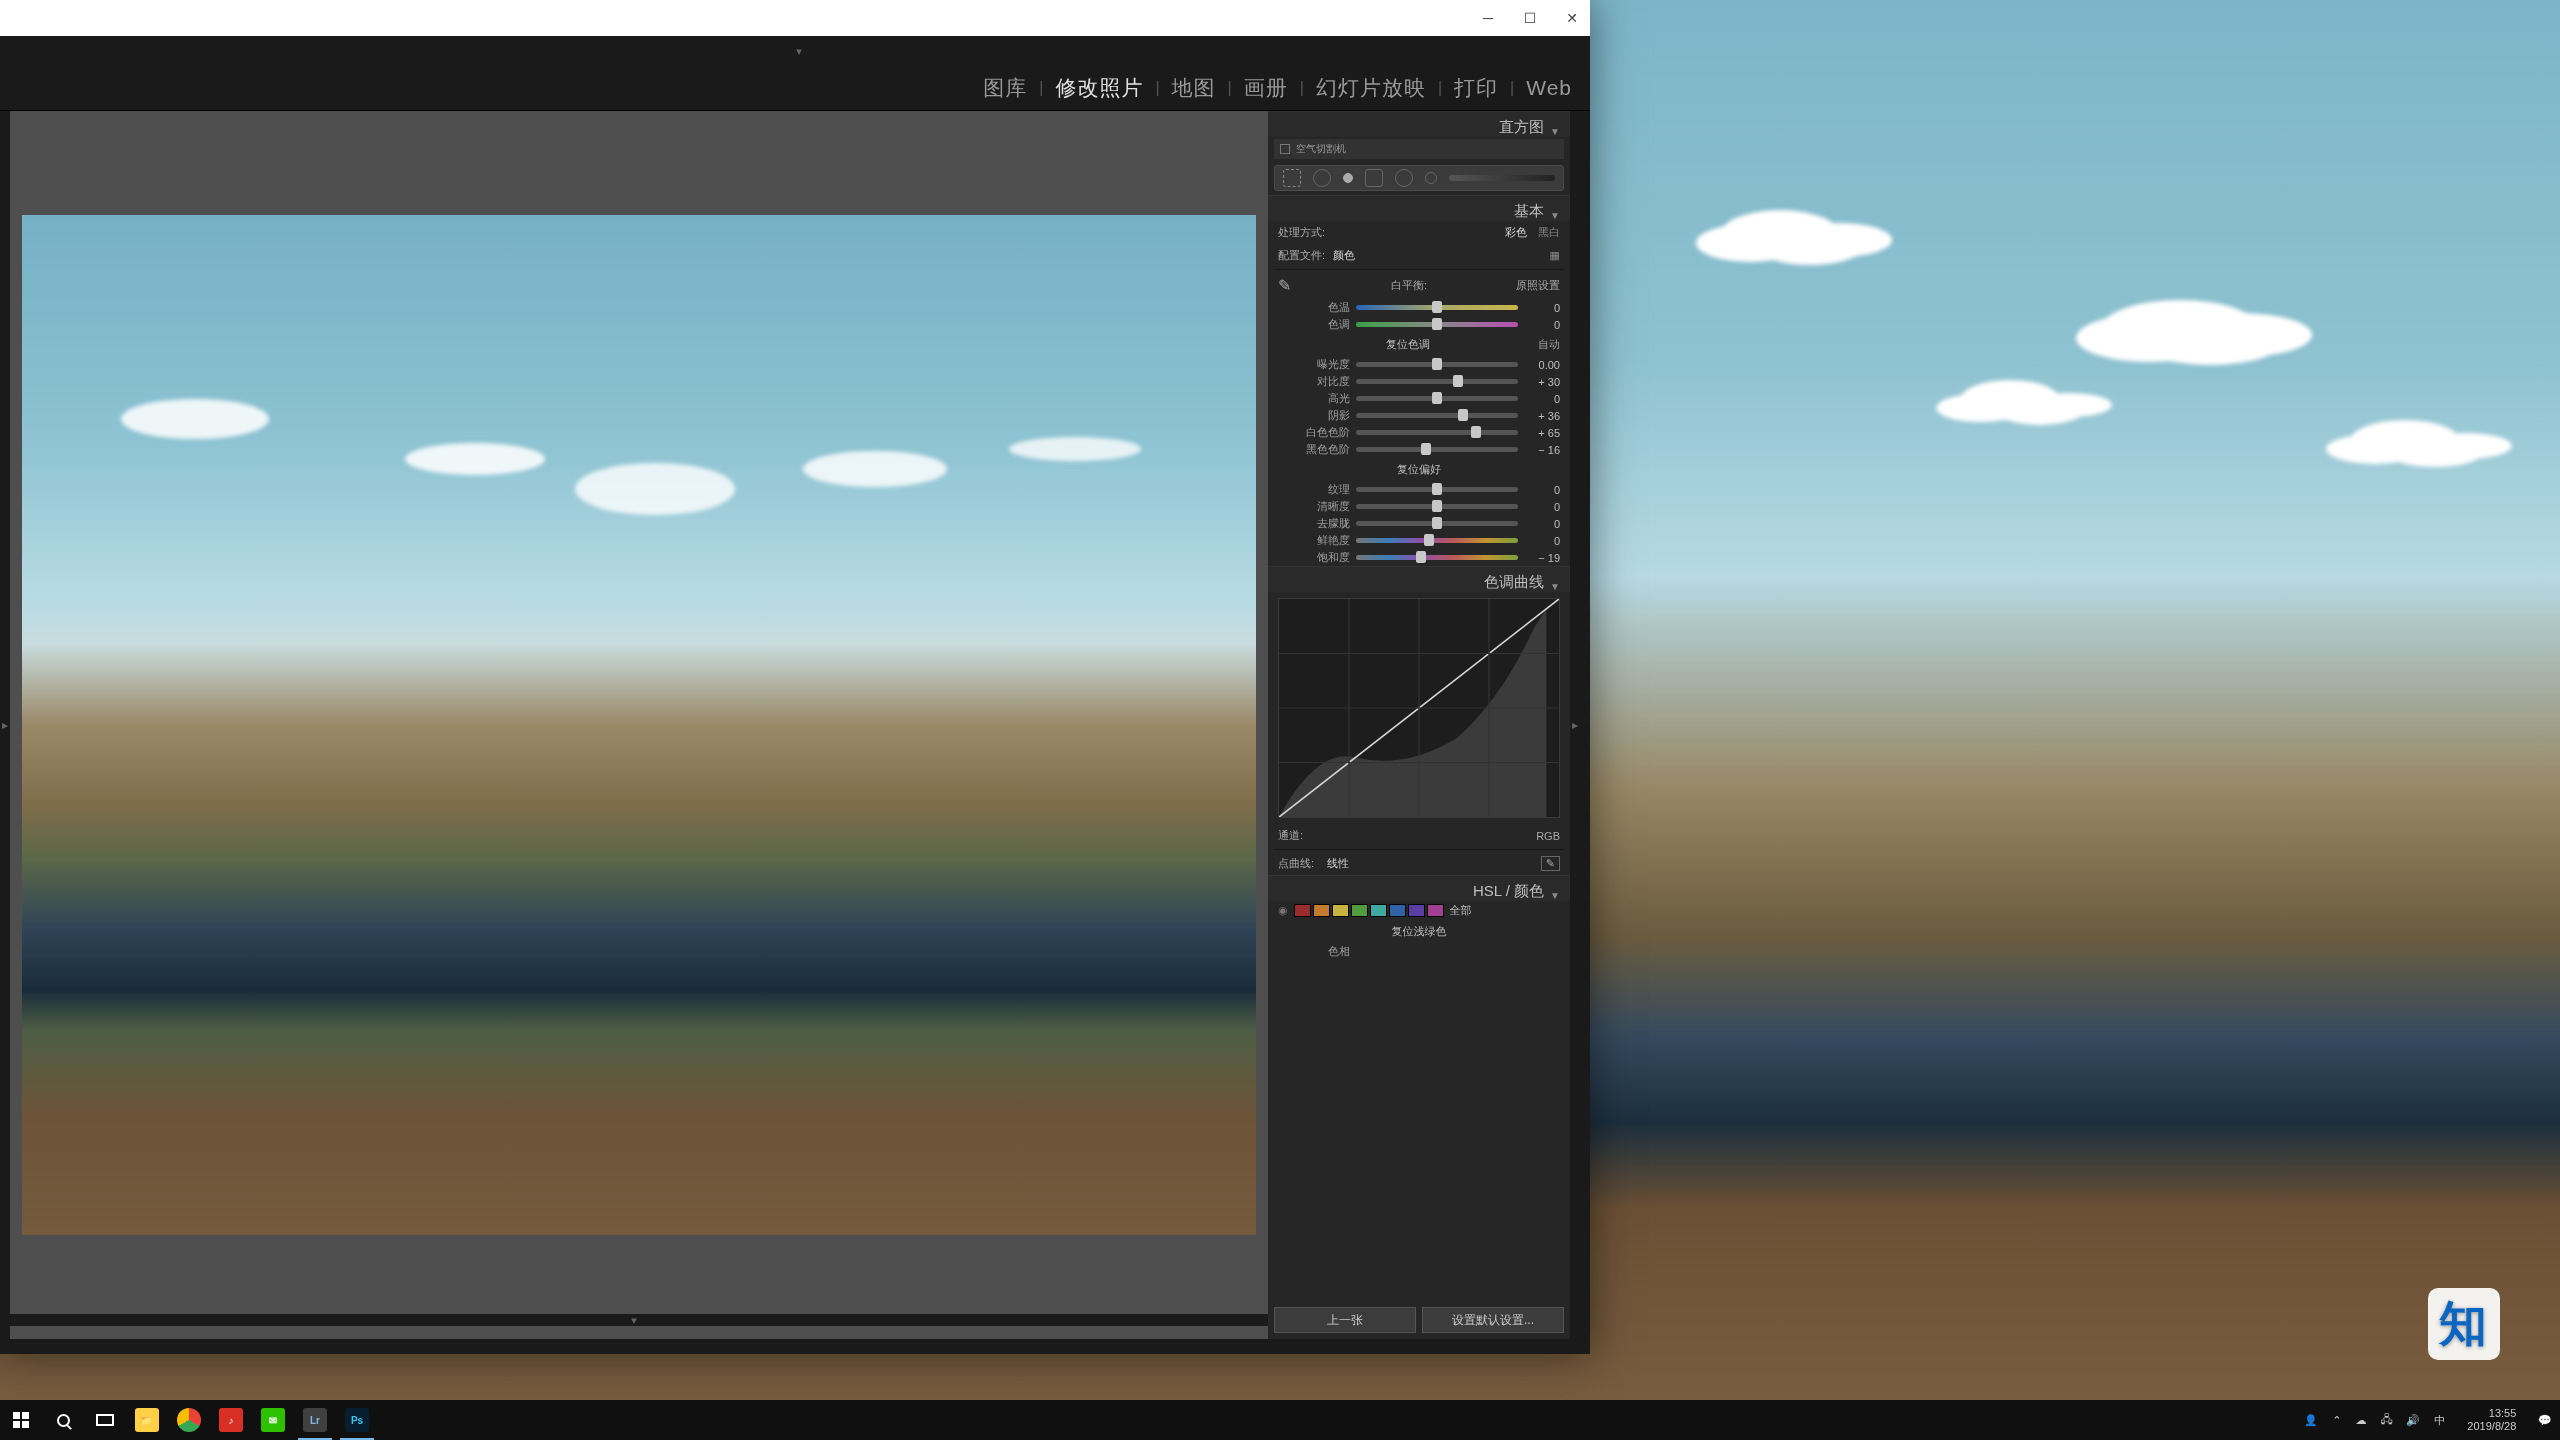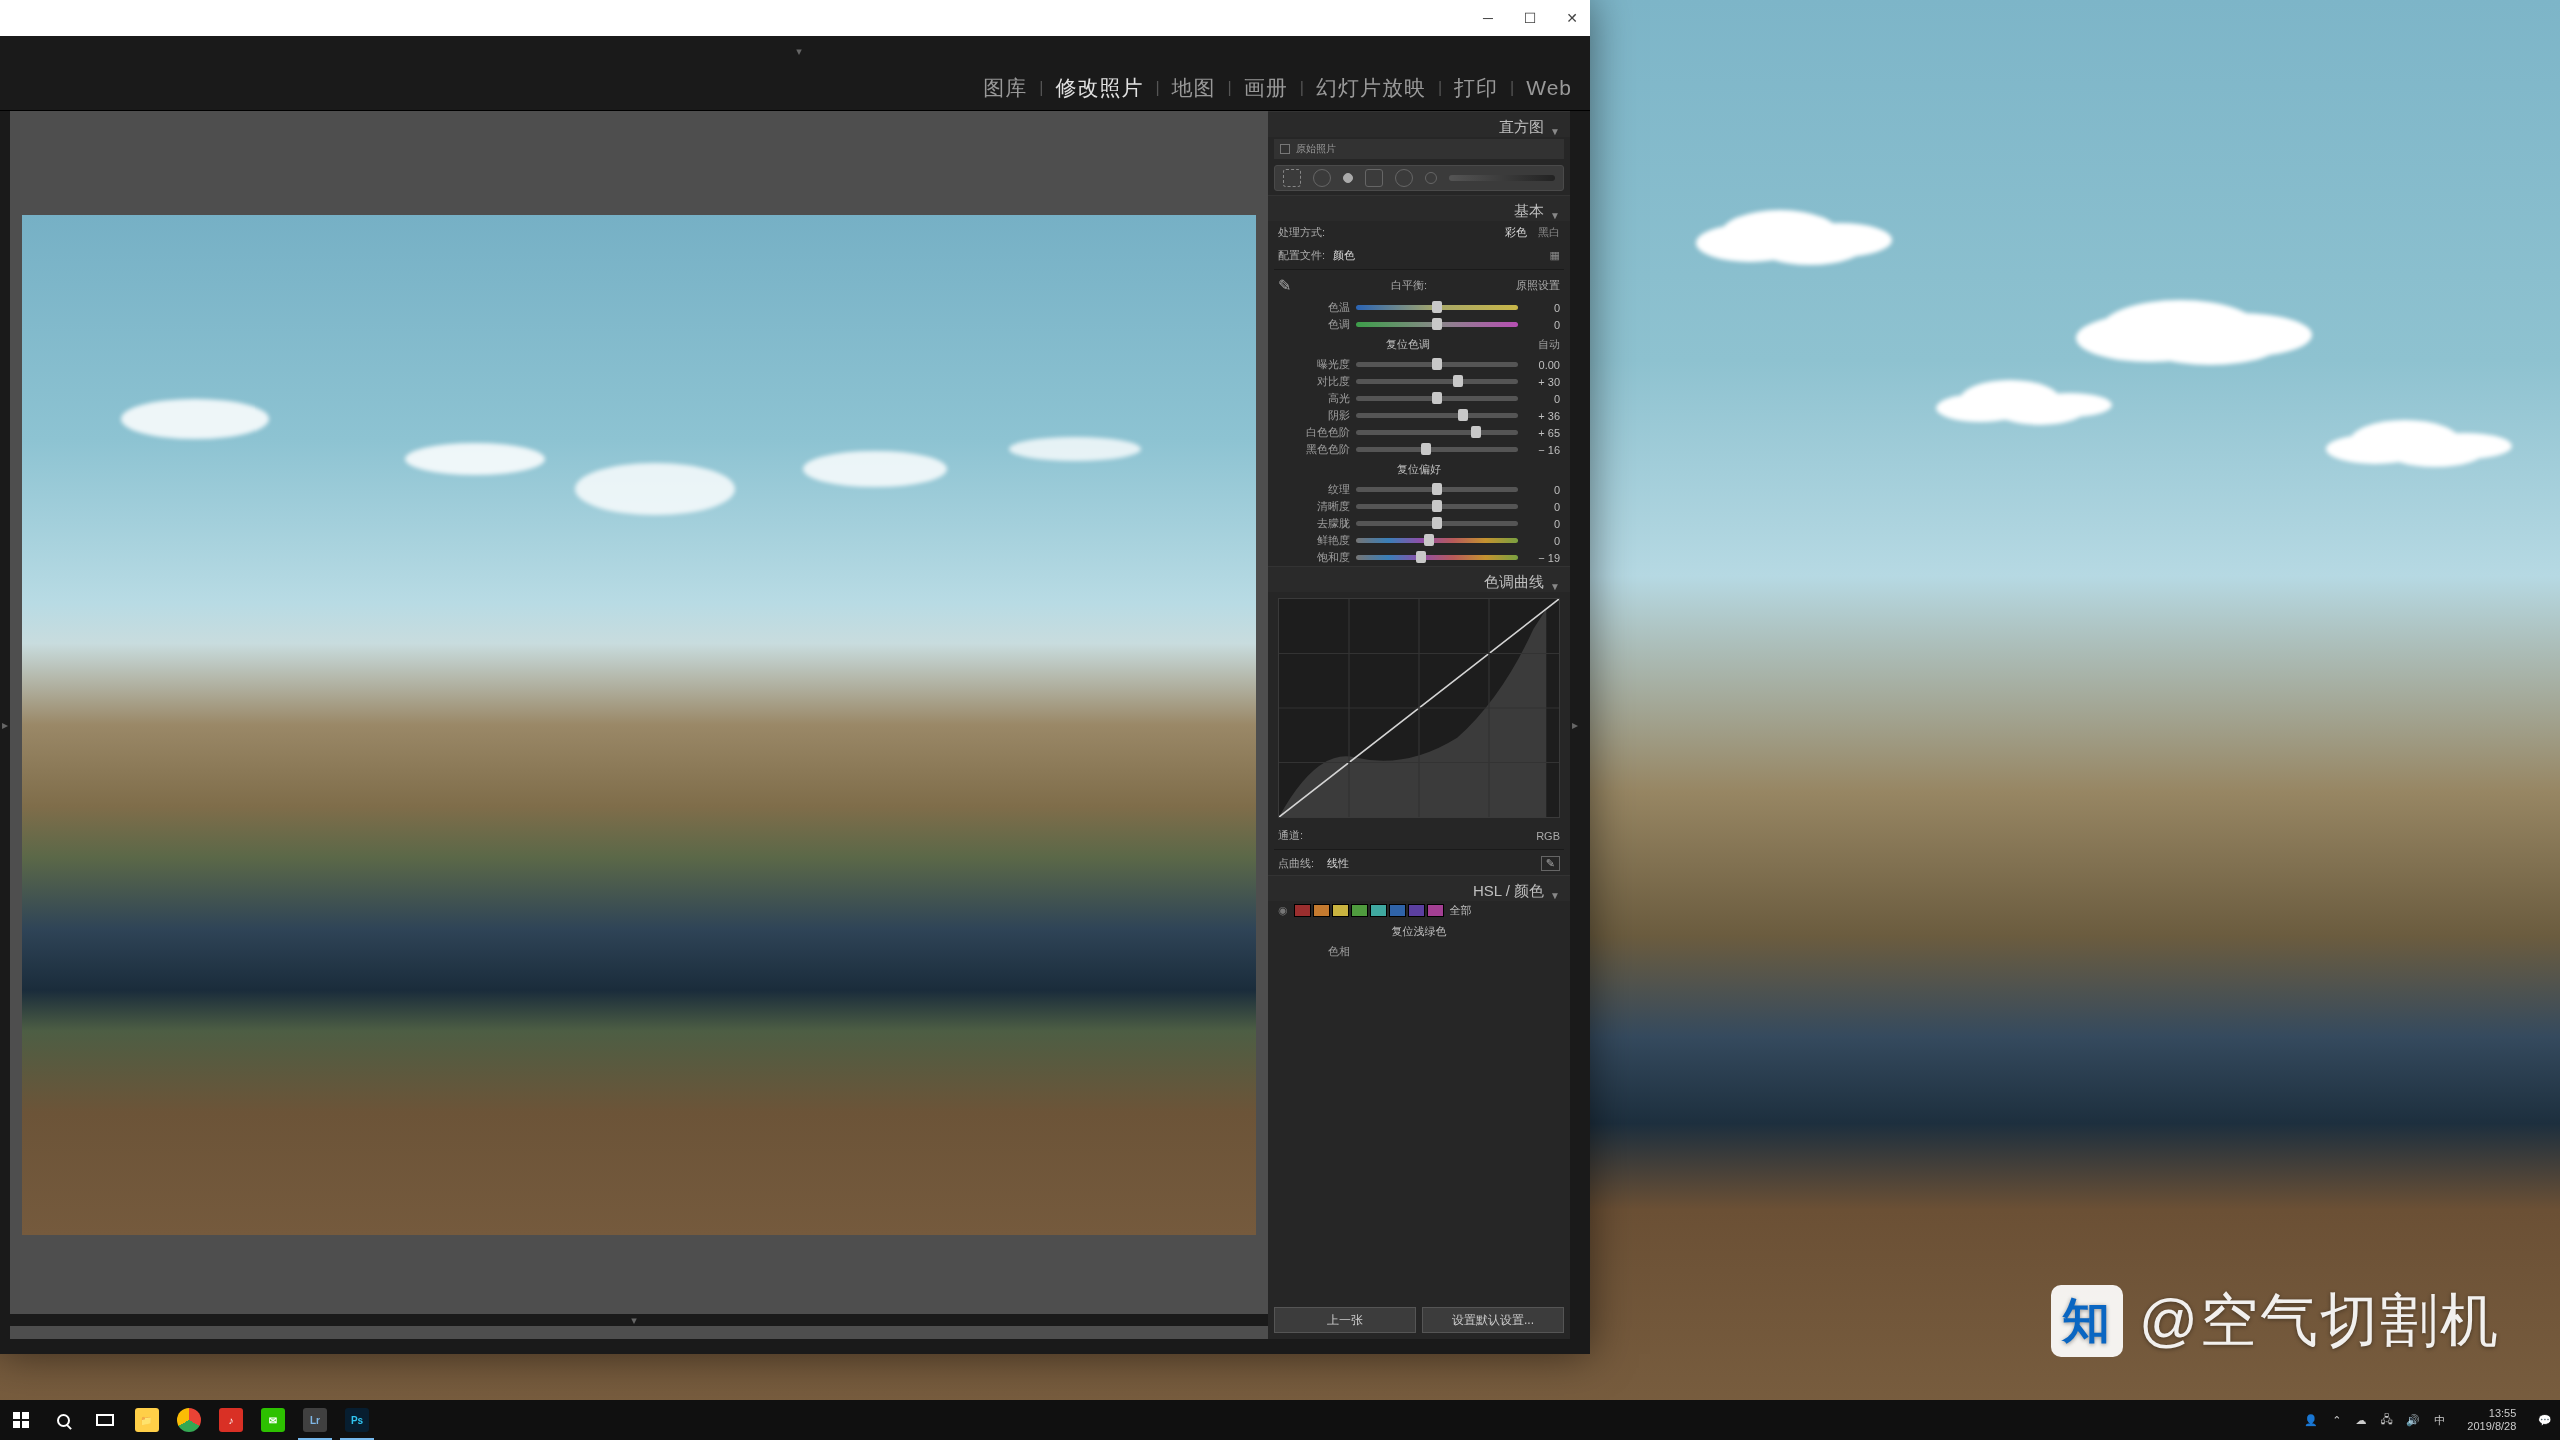--- a/index.html
+++ b/index.html
@@ -142,21 +142,21 @@
     <div class="right-panel">
 
       <div class="panel-header">
         <span>直方图</span>
         <span class="tri">▼</span>
       </div>
 
 
       <div class="meta-row">
         <span class="chk"></span>
-        <span>原始照片</span>
+        <span>空气切割机</span>
       </div>
 
       <div class="tool-row">
         <div class="t sq" style="border:1px dashed #888"></div>
         <div class="t"></div>
         <div class="t dot" style="width:10px;height:10px"></div>
         <div class="t sq"></div>
         <div class="t"></div>
         <div class="t" style="width:12px;height:12px"></div>
         <div class="ts"></div>
@@ -357,21 +357,20 @@
       </div>
   </div>
 
   <div class="thumb-row">
       <span class="arr">▾</span>
     </div>
 </div>
 
 <div class="watermark">
   <div class="zh-logo">知</div>
-  <span>@空气切割机</span>
 </div>
 
 <div class="taskbar">
   <div class="ic">
       <span style="display:grid;grid-template:1fr 1fr/1fr 1fr;gap:2px;width:16px;height:16px">
         <i style="background:#fff"></i>
         <i style="background:#fff"></i>
         <i style="background:#fff"></i>
         <i style="background:#fff"></i>
       </span>

